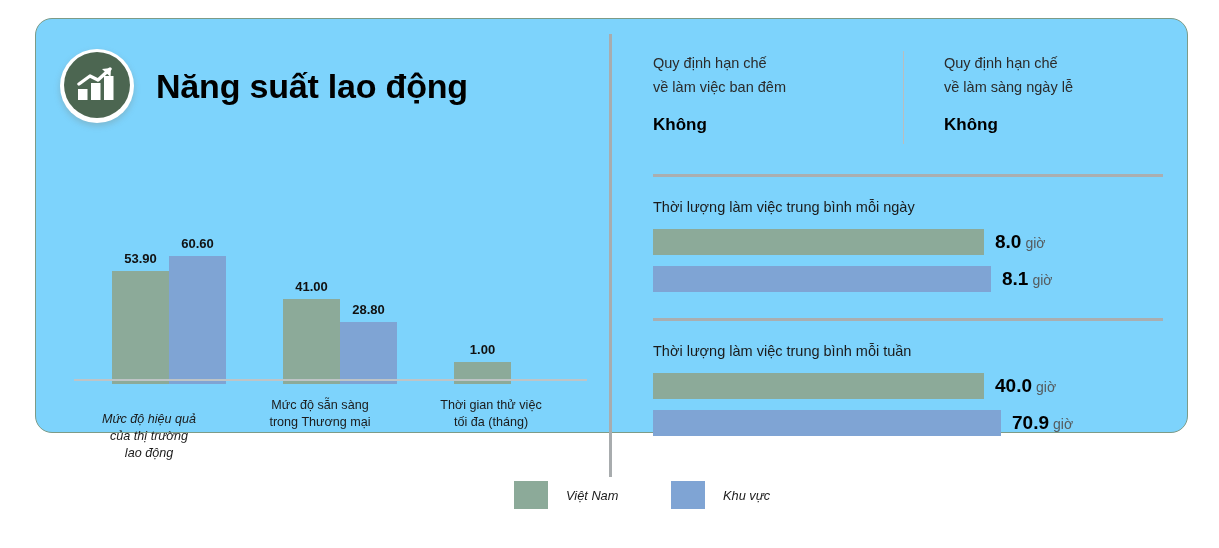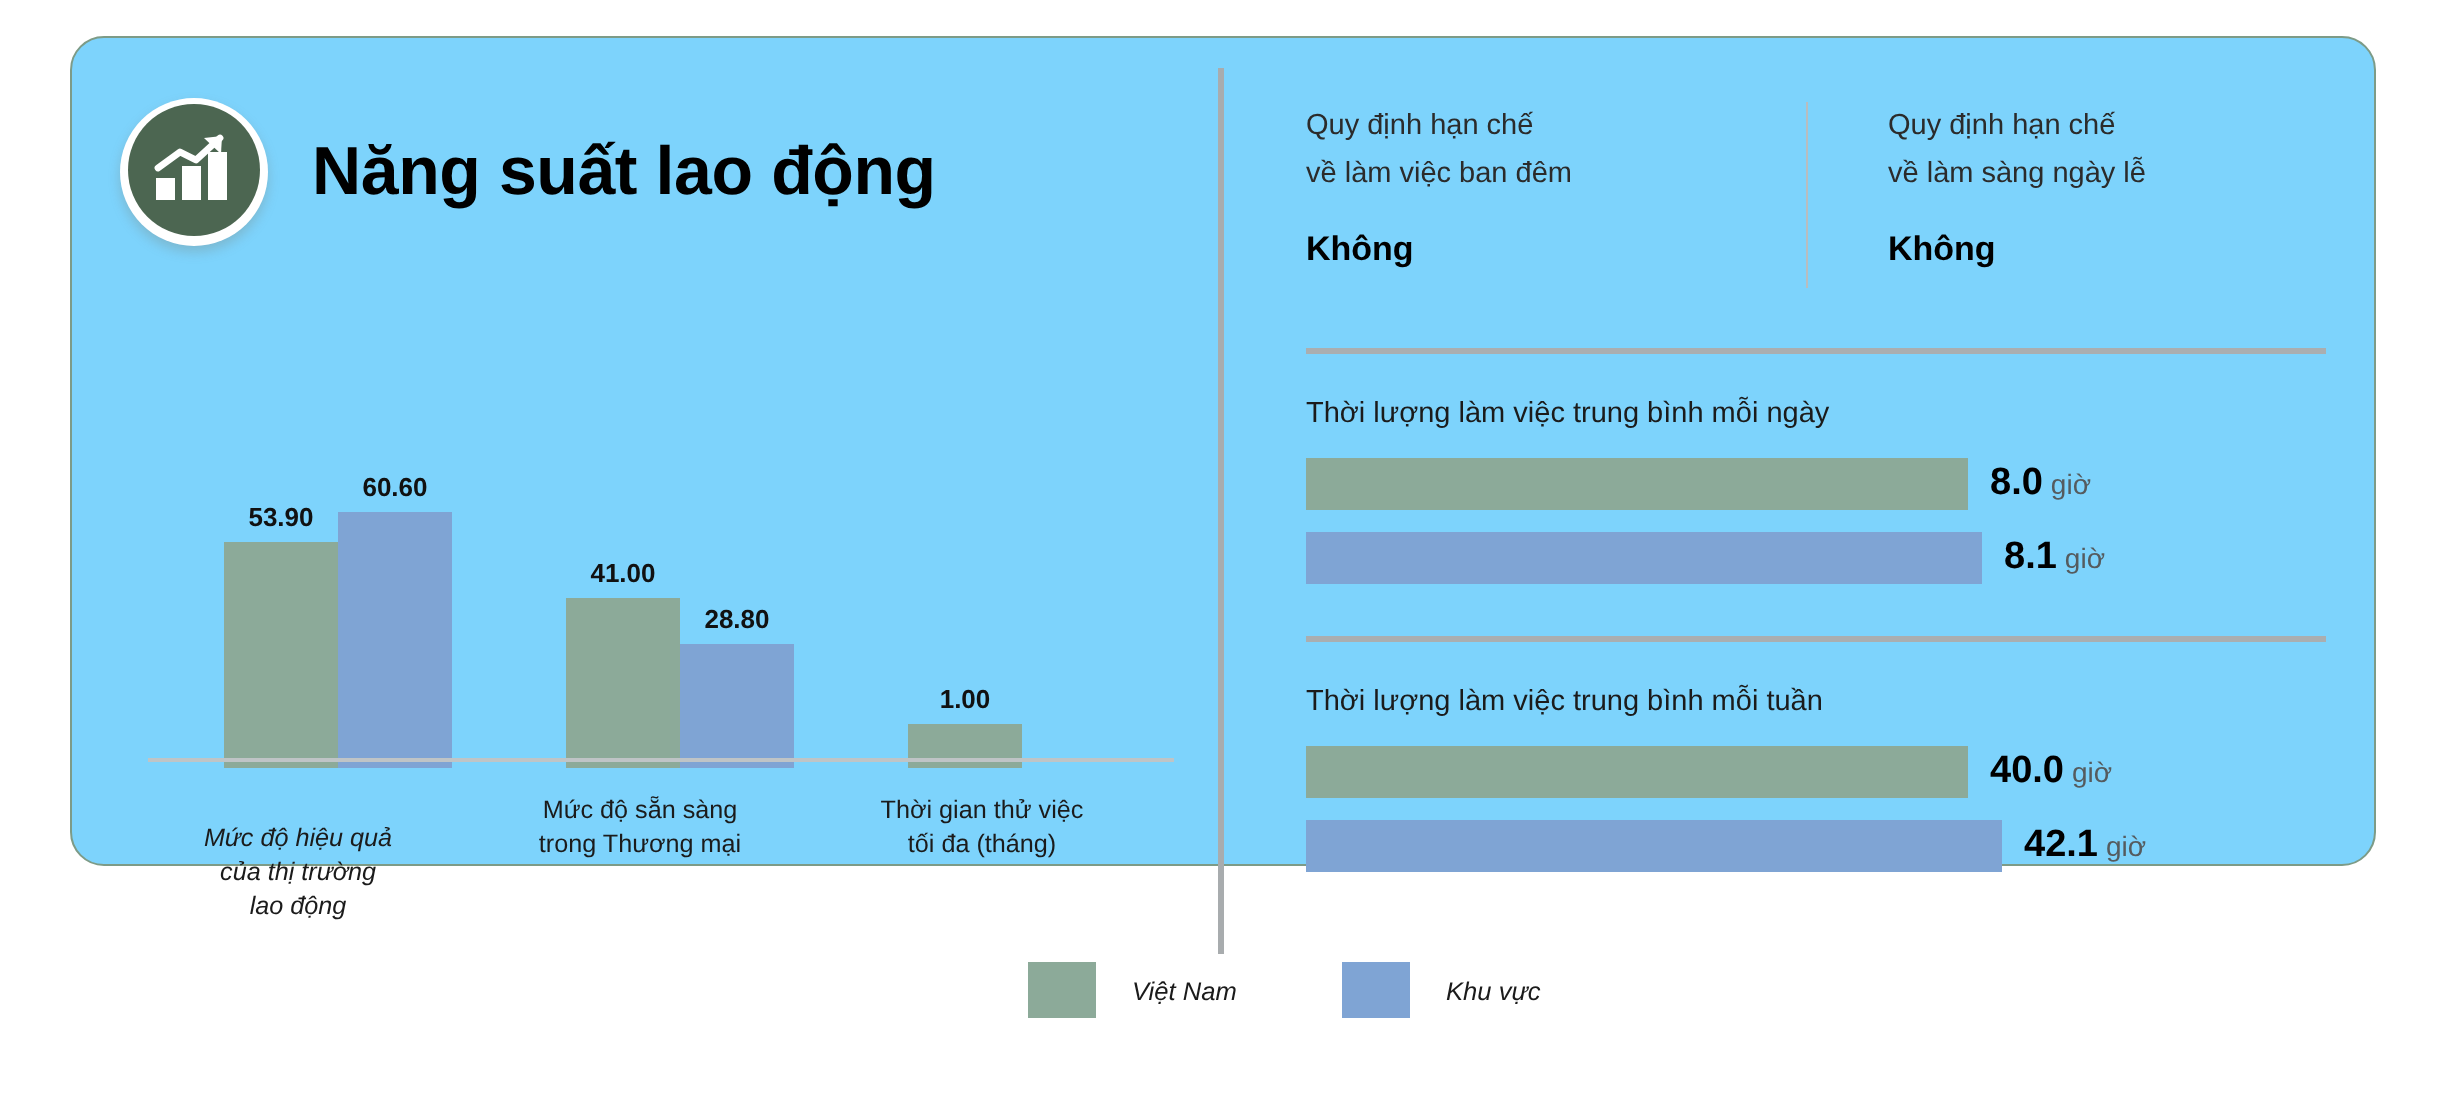--- a/index.html
+++ b/index.html
@@ -393,19 +393,19 @@
       <div class="hbar-title">Thời lượng làm việc trung bình mỗi tuần</div>
       <div class="hbar-row">
         <div class="hbar-rect" style="background:#8caa99; width:331px;"></div>
         <div class="hbar-text">
           <span class="hbar-num">40.0</span><span class="hbar-unit">giờ</span>
         </div>
       </div>
       <div class="hbar-row">
         <div class="hbar-rect" style="background:#7fa4d4; width:348px;"></div>
         <div class="hbar-text">
-          <span class="hbar-num">42.1</span><span class="hbar-unit">giờ</span>
+          <span class="hbar-num">70.9</span><span class="hbar-unit">giờ</span>
         </div>
       </div>
     </div>
 
   </div>
 </div>
 
 </body></html>

